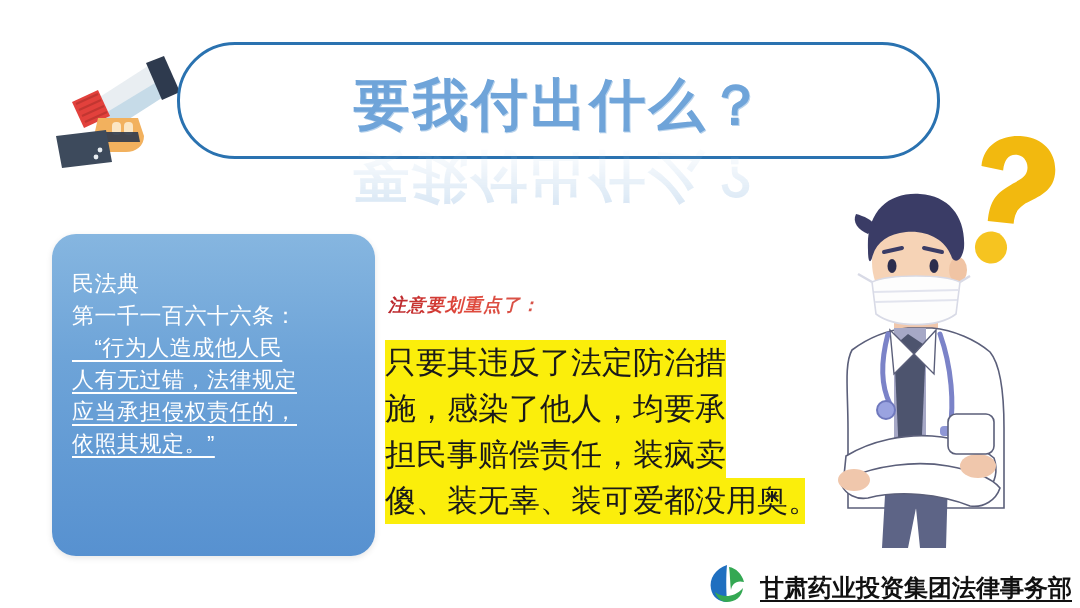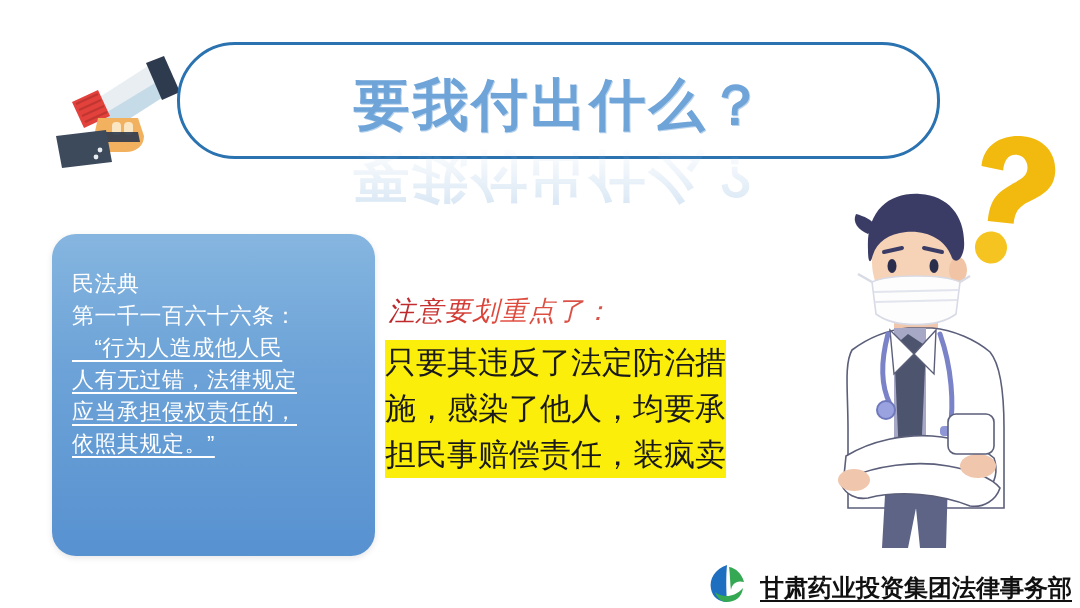--- a/index.html
+++ b/index.html
@@ -45,21 +45,21 @@
   }
   .law-line{
     color:#ffffff;font-size:22px;line-height:32px;font-weight:500;
     letter-spacing:.5px;white-space:nowrap;
   }
   .law-line.u{ text-decoration:underline; text-underline-offset:5px; text-decoration-thickness:2px;}
 
   
   .red-head{
     position:absolute;left:388px;top:293px;
-    font-size:27px;font-weight:400;font-style:italic;letter-spacing:1px;
+    font-size:18px;font-weight:700;font-style:italic;letter-spacing:1px;
     color:#d9342b;
     background:linear-gradient(90deg,#b8242b 0%,#e0483b 48%,#d6564c 100%);
     -webkit-background-clip:text;background-clip:text;
     -webkit-text-fill-color:transparent;
     white-space:nowrap;
   }
 
   
   .hl-wrap{position:absolute;left:385px;top:340px;width:420px;}
   .hl-line{
@@ -132,20 +132,21 @@
     <div class="law-line u">应当承担侵权责任的，</div>
     <div class="law-line u">依照其规定。”</div>
   </div>
 
   <div class="red-head">注意要划重点了：</div>
 
   <div class="hl-wrap">
     <span class="hl-line">只要其违反了法定防治措</span>
     <span class="hl-line">施，感染了他人，均要承</span>
     <span class="hl-line">担民事赔偿责任，装疯卖</span>
+    <span class="hl-line">傻、装无辜、装可爱都没用奥。</span>
   </div>
 
   <div class="qmark">
     <svg viewBox="0 0 95 135" width="95" height="135" aria-hidden="true">
       <path d="M18 36 C18 12 38 2 56 2 C78 2 92 16 92 36 C92 56 74 62 64 70 C58 75 56 80 56 90 L30 90 C30 72 34 63 46 54 C56 46 64 43 64 34 C64 26 58 21 52 21 C44 21 40 27 40 38 Z" fill="#F2B90F"></path>
       <circle cx="36" cy="116" r="16" fill="#F6C420"></circle>
     </svg>
   </div>
 
   <div class="doctor">

